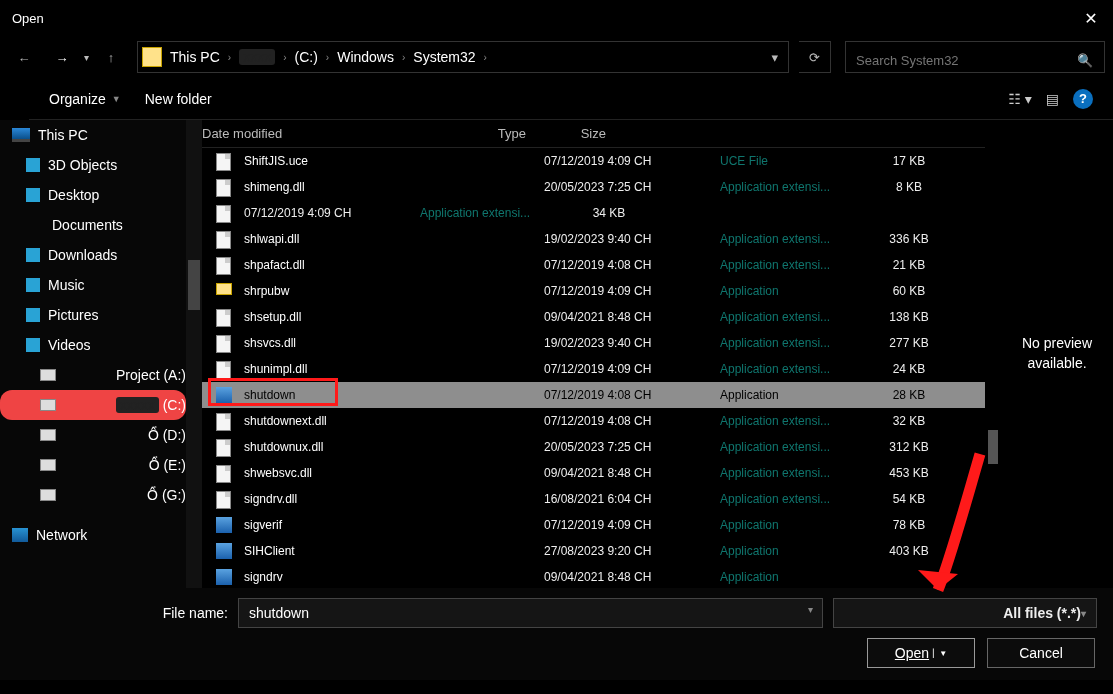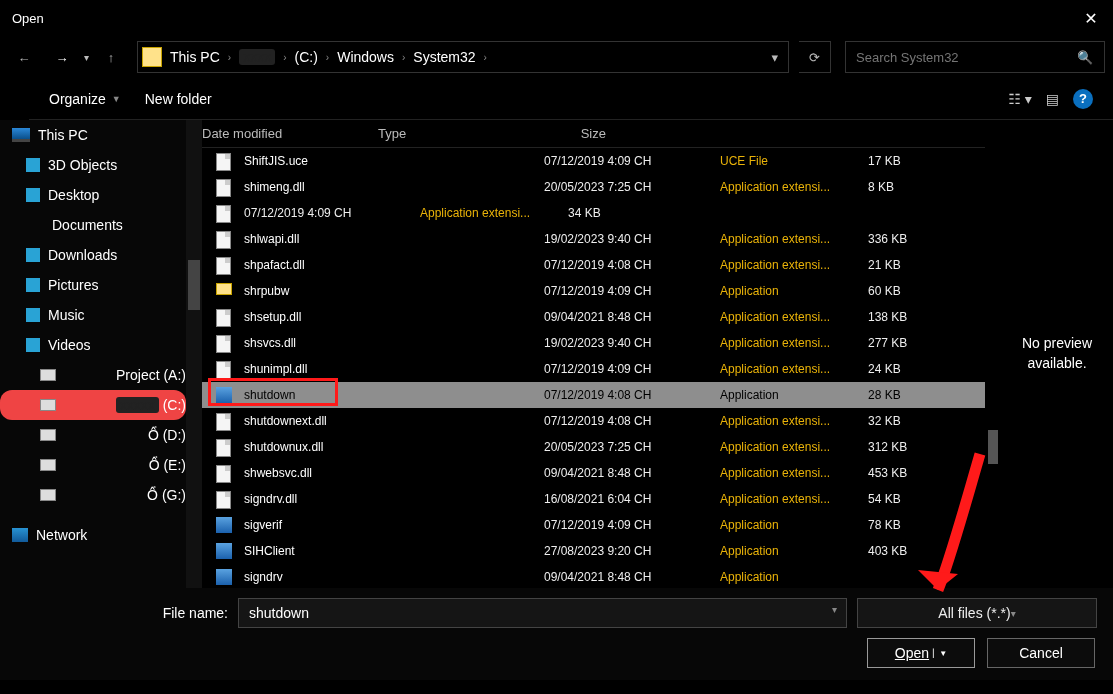--- a/index.html
+++ b/index.html
@@ -11,21 +11,21 @@
 
 .navbar { height: 42px; display: flex; align-items: center; gap: 6px; padding: 0 8px; background: #000; }
 .nav-btn { width: 32px; height: 32px; display:flex; align-items:center; justify-content:center; color:#bbb; cursor:pointer; }
 .nav-recent { font-size:10px; color:#bbb; }
 .addrbar { flex: 1; height: 32px; border: 1px solid #333; display: flex; align-items: center; padding: 0 4px; margin: 0 4px; }
 .addr-folder-icon { width:20px; height:20px; background:#ffe28a; border:1px solid #c9a400; margin-right:8px; }
 .breadcrumb { display:flex; align-items:center; gap:8px; color:#fff; font-size:14px; }
 .crumb-sep { color:#888; font-size:10px; }
 .addr-tail { display:flex; align-items:center; gap:18px; margin-left:auto; margin-right:6px; color:#bbb; }
 .refresh-wrap{ width:32px; height:32px; display:flex; align-items:center; justify-content:center; border:1px solid #333; border-left:none; }
-.search-wrap { width: 260px; height:32px; border:1px solid #333; display:flex; align-items:center; padding: 4px 10px; color:#888; margin-left:8px; }
+.search-wrap { width: 260px; height:32px; border:1px solid #333; display:flex; align-items:flex-start; padding: 11px 10px; color:#888; margin-left:8px; }
 .search-wrap input { flex:1; background:transparent; border:none; color:#fff; outline:none; font-size:13px; }
 
 .toolbar2 { height: 42px; display:flex; align-items:center; gap:24px; padding: 0 20px; background:#000; border-bottom:1px solid #222;margin-left:29px; }
 .tool-item { color:#fff; cursor:pointer; display:flex; align-items:center; gap:6px; font-size:14px; }
 .tool-right { margin-left:auto; display:flex; align-items:center; gap:14px; }
 .tool-right .iconbtn { color:#ccc; cursor:pointer; font-size:14px; }
 .help-btn { width:20px; height:20px; border-radius:50%; background:#0a6fbf; color:#fff; display:flex; align-items:center; justify-content:center; font-size:13px; font-weight:bold; }
 
 .main { display:flex; height: 468px; }
 .sidebar { width: 186px; background:#070707; overflow:hidden; }
@@ -40,49 +40,49 @@
 .drive-ico { width:16px; height:12px; background:#ddd; border:1px solid #888; }
 .net-ico { width:16px; height:14px; background:linear-gradient(#2893d3,#115a9a); }
 .scrollbar { width:16px; background:#000; display:flex; flex-direction:column; }
 .scroll-track { flex:1; background:#111; position:relative; }
 .scroll-thumb { position:absolute; top:30%; left:2px; right:2px; height:50px; background:#444; }
 
 .listwrap { flex:1; display:flex; flex-direction:column; background:#000; overflow:hidden; }
 .colhead { height:28px; display:flex; align-items:center; border-bottom:1px solid #222; color:#bbb; font-size:13px; }
 .hname { width:328px; padding-left:14px; position:relative; }
 .hdate { width:176px; }
-.htype { width:148px; }
+.htype { width:148px;text-align:right; }
 .hsize { width:92px; text-align:right; padding-right:12px; }
 .sort-ind { position:absolute; left:150px; top:2px; font-size:9px; color:#888; }
 
 .rows { flex:1; overflow:hidden; }
 .row { height:26px; display:flex; align-items:center; color:#fff; font-size:12px; padding-left:14px; }
 .row.selected { background:#8e8e8e; color:#000; }
 .row .file-ico { width:18px; height:16px; margin-right:10px; }
 .row .gen-ico { width:15px; height:18px; background:#f5f5f5; border:1px solid #888; position:relative; }
 .row .gen-ico::after { content:''; position:absolute; right:0; top:0; width:5px; height:5px; background:#ccc; }
 .row .app-ico { width:16px; height:16px; background:linear-gradient(#5aa2e0,#1b61ad); }
 .row .cname { width:300px; white-space:nowrap; overflow:hidden; text-overflow:ellipsis; }
 .row .cdate { width:176px; color:#eee; }
-.row .ctype { width:148px; color:#eab308; white-space:nowrap; overflow:hidden; text-overflow:ellipsis; }
-.row .csize { width:82px; text-align:left; color:#eee; }
+.row .ctype { width:148px; color:#0f766e; white-space:nowrap; overflow:hidden; text-overflow:ellipsis; }
+.row .csize { width:82px; text-align:center; color:#eee; }
 .row.selected .cdate, .row.selected .ctype, .row.selected .csize { color:#000; }
 
 .highlight-box { position:absolute; border:3px solid #ff1a1a; pointer-events:none; }
 
 .listscroll { width:16px; background:#000; position:relative; }
 .listscroll .thumb { position:absolute; top:310px; left:3px; right:3px; height:34px; background:#555; }
 
 .preview { width:112px; background:#000; display:flex; align-items:center; justify-content:center; color:#fff; font-size:14px; text-align:center; line-height:1.4; padding:8px; }
 
 .footer { background:#070707; padding: 10px 16px 12px; }
 .row-input { display:flex; align-items:center; gap:10px; margin-bottom:10px; }
 .lbl { width:212px; text-align:right; color:#fff; font-size:14px; }
 .fname-input { flex:1; height:30px; background:#151515; border:1px solid #444; color:#fff; padding:0 10px; font-size:14px; }
-.filter-sel { width:240px; height:30px; background:#151515; border:1px solid #444; color:#eee; padding:0 10px; display:flex; align-items:center; justify-content:center; font-size:14px; }
+.filter-sel { width:264px; height:30px; background:#151515; border:1px solid #444; color:#eee; padding:0 10px; display:flex; align-items:center; justify-content:flex-end; font-size:14px;font-weight:bold; }
 .btn-row { display:flex; justify-content:flex-end; gap:12px; padding-right:2px; }
 .btn { width:108px; height:30px; border:1px solid #666; background:#0c0c0c; color:#fff; font-size:14px; cursor:pointer; display:flex; align-items:center; justify-content:center; }
 .btn.primary { border:1px solid #999; }
 
 .arrow-annot { position:absolute; pointer-events:none; }
 
 .redacted { background:#222; color:#222; border-radius:3px; padding:0 4px; }
 </style>
 </head>
 <body>
@@ -154,25 +154,25 @@
       <div class="tree-item">
         <span class="ico gen-ico"></span>
         <span>Documents</span>
       </div>
       <div class="tree-item">
         <span class="ico blue-ico"></span>
         <span>Downloads</span>
       </div>
       <div class="tree-item">
         <span class="ico blue-ico"></span>
+        <span>Music</span>
+      </div>
+      <div class="tree-item">
+        <span class="ico blue-ico"></span>
         <span>Pictures</span>
-      </div>
-      <div class="tree-item">
-        <span class="ico blue-ico"></span>
-        <span>Music</span>
       </div>
       <div class="tree-item">
         <span class="ico blue-ico"></span>
         <span>Videos</span>
       </div>
       <div class="tree-item indent">
         <span class="ico drive-ico"></span>
         <span>Project (A:)</span>
       </div>
       <div class="tree-item selected indent">

